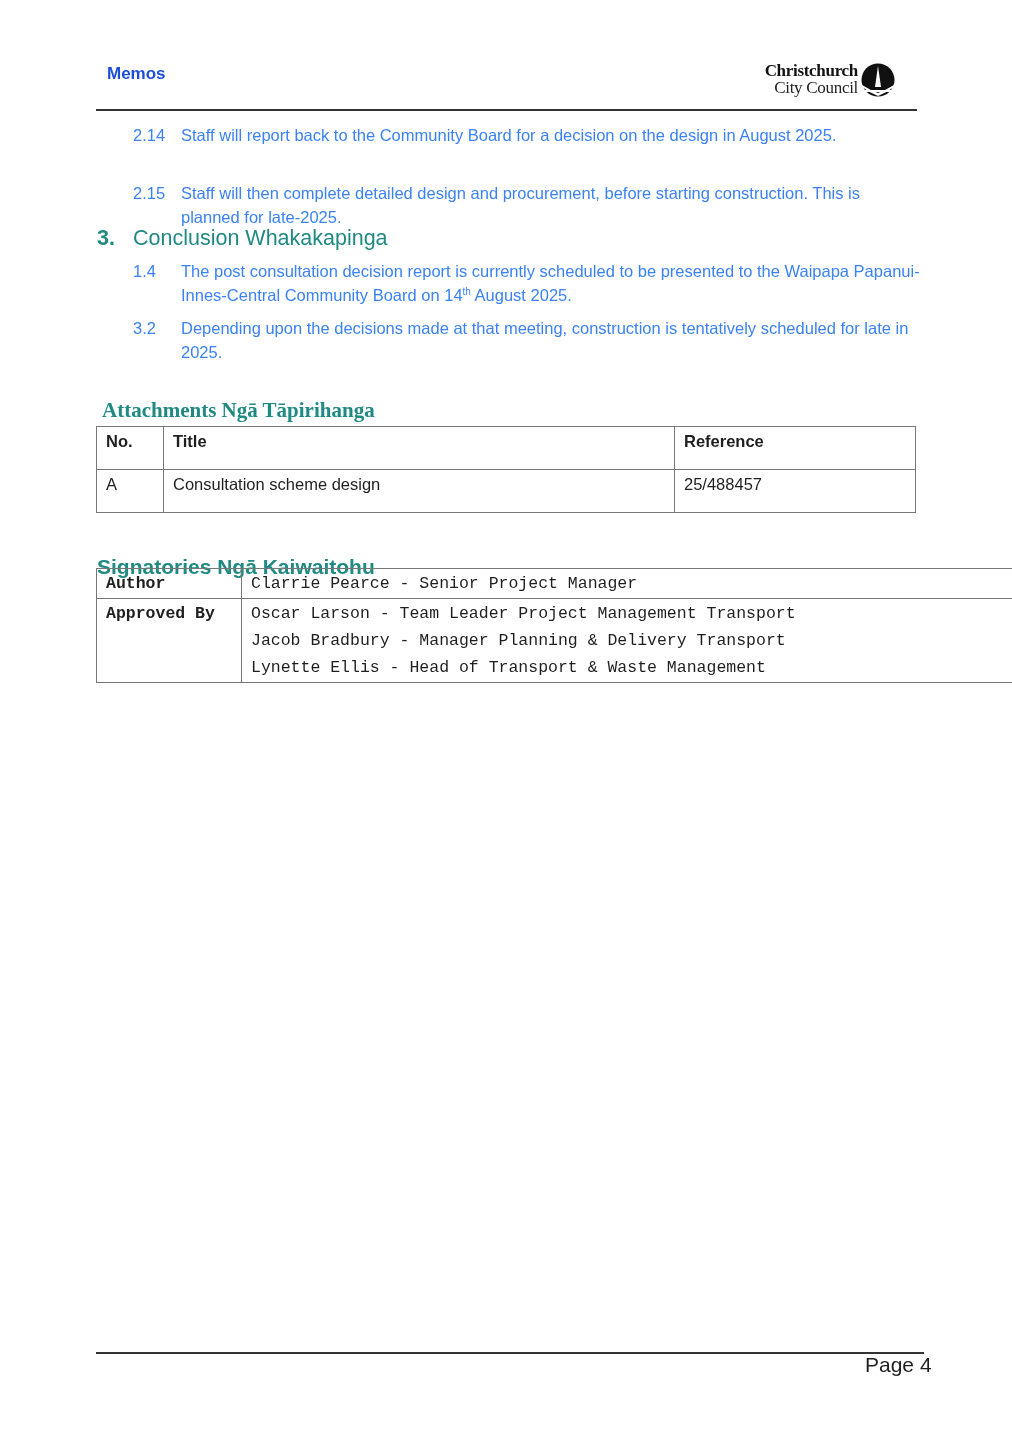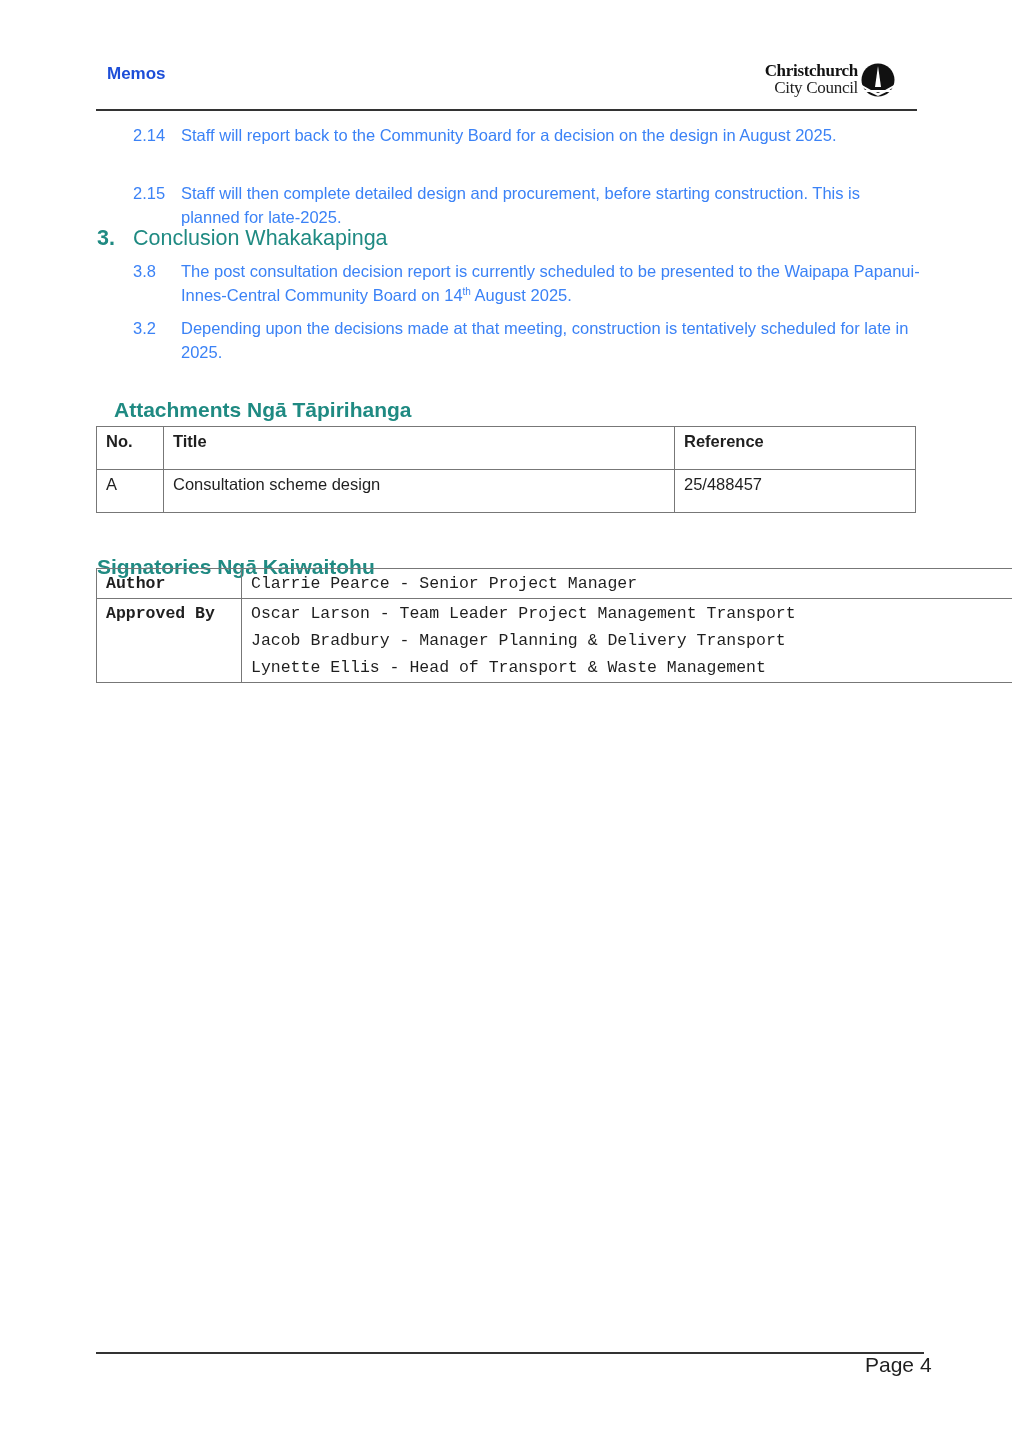--- a/index.html
+++ b/index.html
@@ -85,30 +85,30 @@
 <div class="abs para" style="left:133px; top:157px; width:790px; height:48px;margin-top:24px;">
   <span class="num">2.15</span>
   <span class="txt">Staff will then complete detailed design and procurement, before starting construction. This is planned for late-2025.</span>
 </div>
 
 <div class="abs section-heading" style="left:97px; top:226px;">
   <span class="secnum">3.</span><span class="sectitle">Conclusion Whakakapinga</span>
 </div>
 
 <div class="abs para" style="left:133px; top:259px; width:790px; height:48px;">
-  <span class="num">3.8</span>
+  <span class="num">1.4</span>
   <span class="txt"><span>The post consultation decision report is currently scheduled to be presented to the Waipapa Papanui-Innes-Central Community Board on 14</span><sup>th</sup><span> August 2025.</span></span>
 </div>
 
 <div class="abs para" style="left:133px; top:316px; width:790px; height:48px;">
   <span class="num">3.2</span>
   <span class="txt">Depending upon the decisions made at that meeting, construction is tentatively scheduled for late in 2025.</span>
 </div>
 
-<div class="abs h2" style="left:114px; top:398px;">Attachments Ngā Tāpirihanga</div>
+<div class="abs h2" style="left:102px; top:398px;font-family:Liberation Serif, serif;">Attachments Ngā Tāpirihanga</div>
 
 <table class="abs att-table">
   <thead>
     <tr>
       <th style="width:48px;">No.</th>
       <th style="width:492px;">Title</th>
       <th>Reference</th>
     </tr>
   </thead>
   <tbody>

